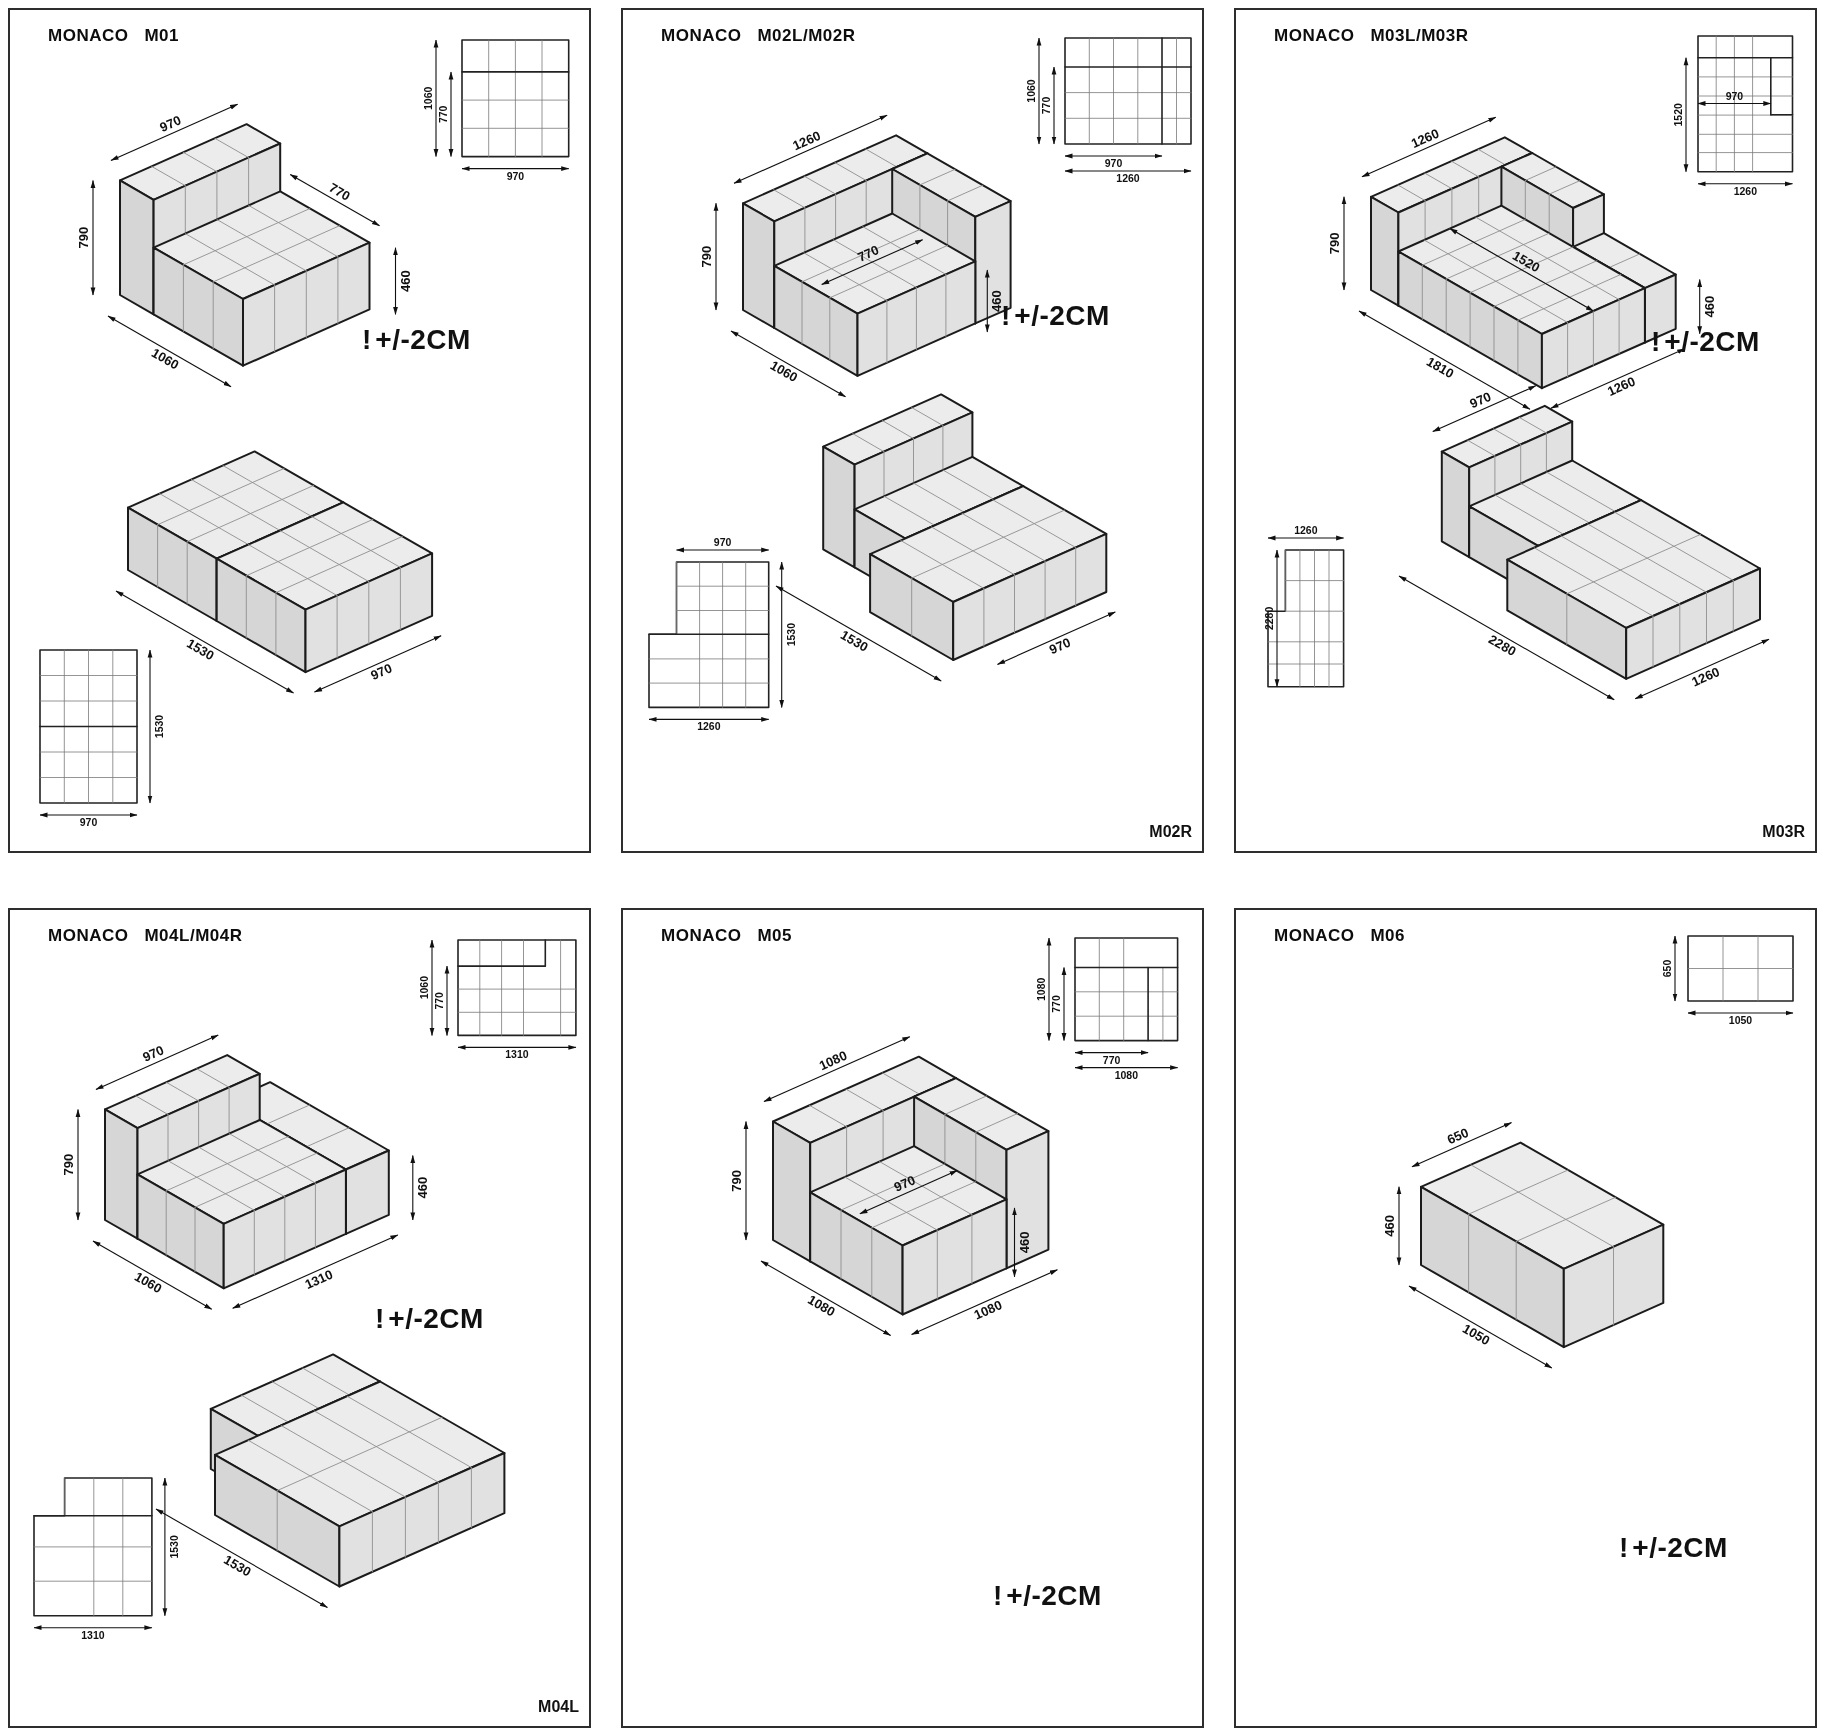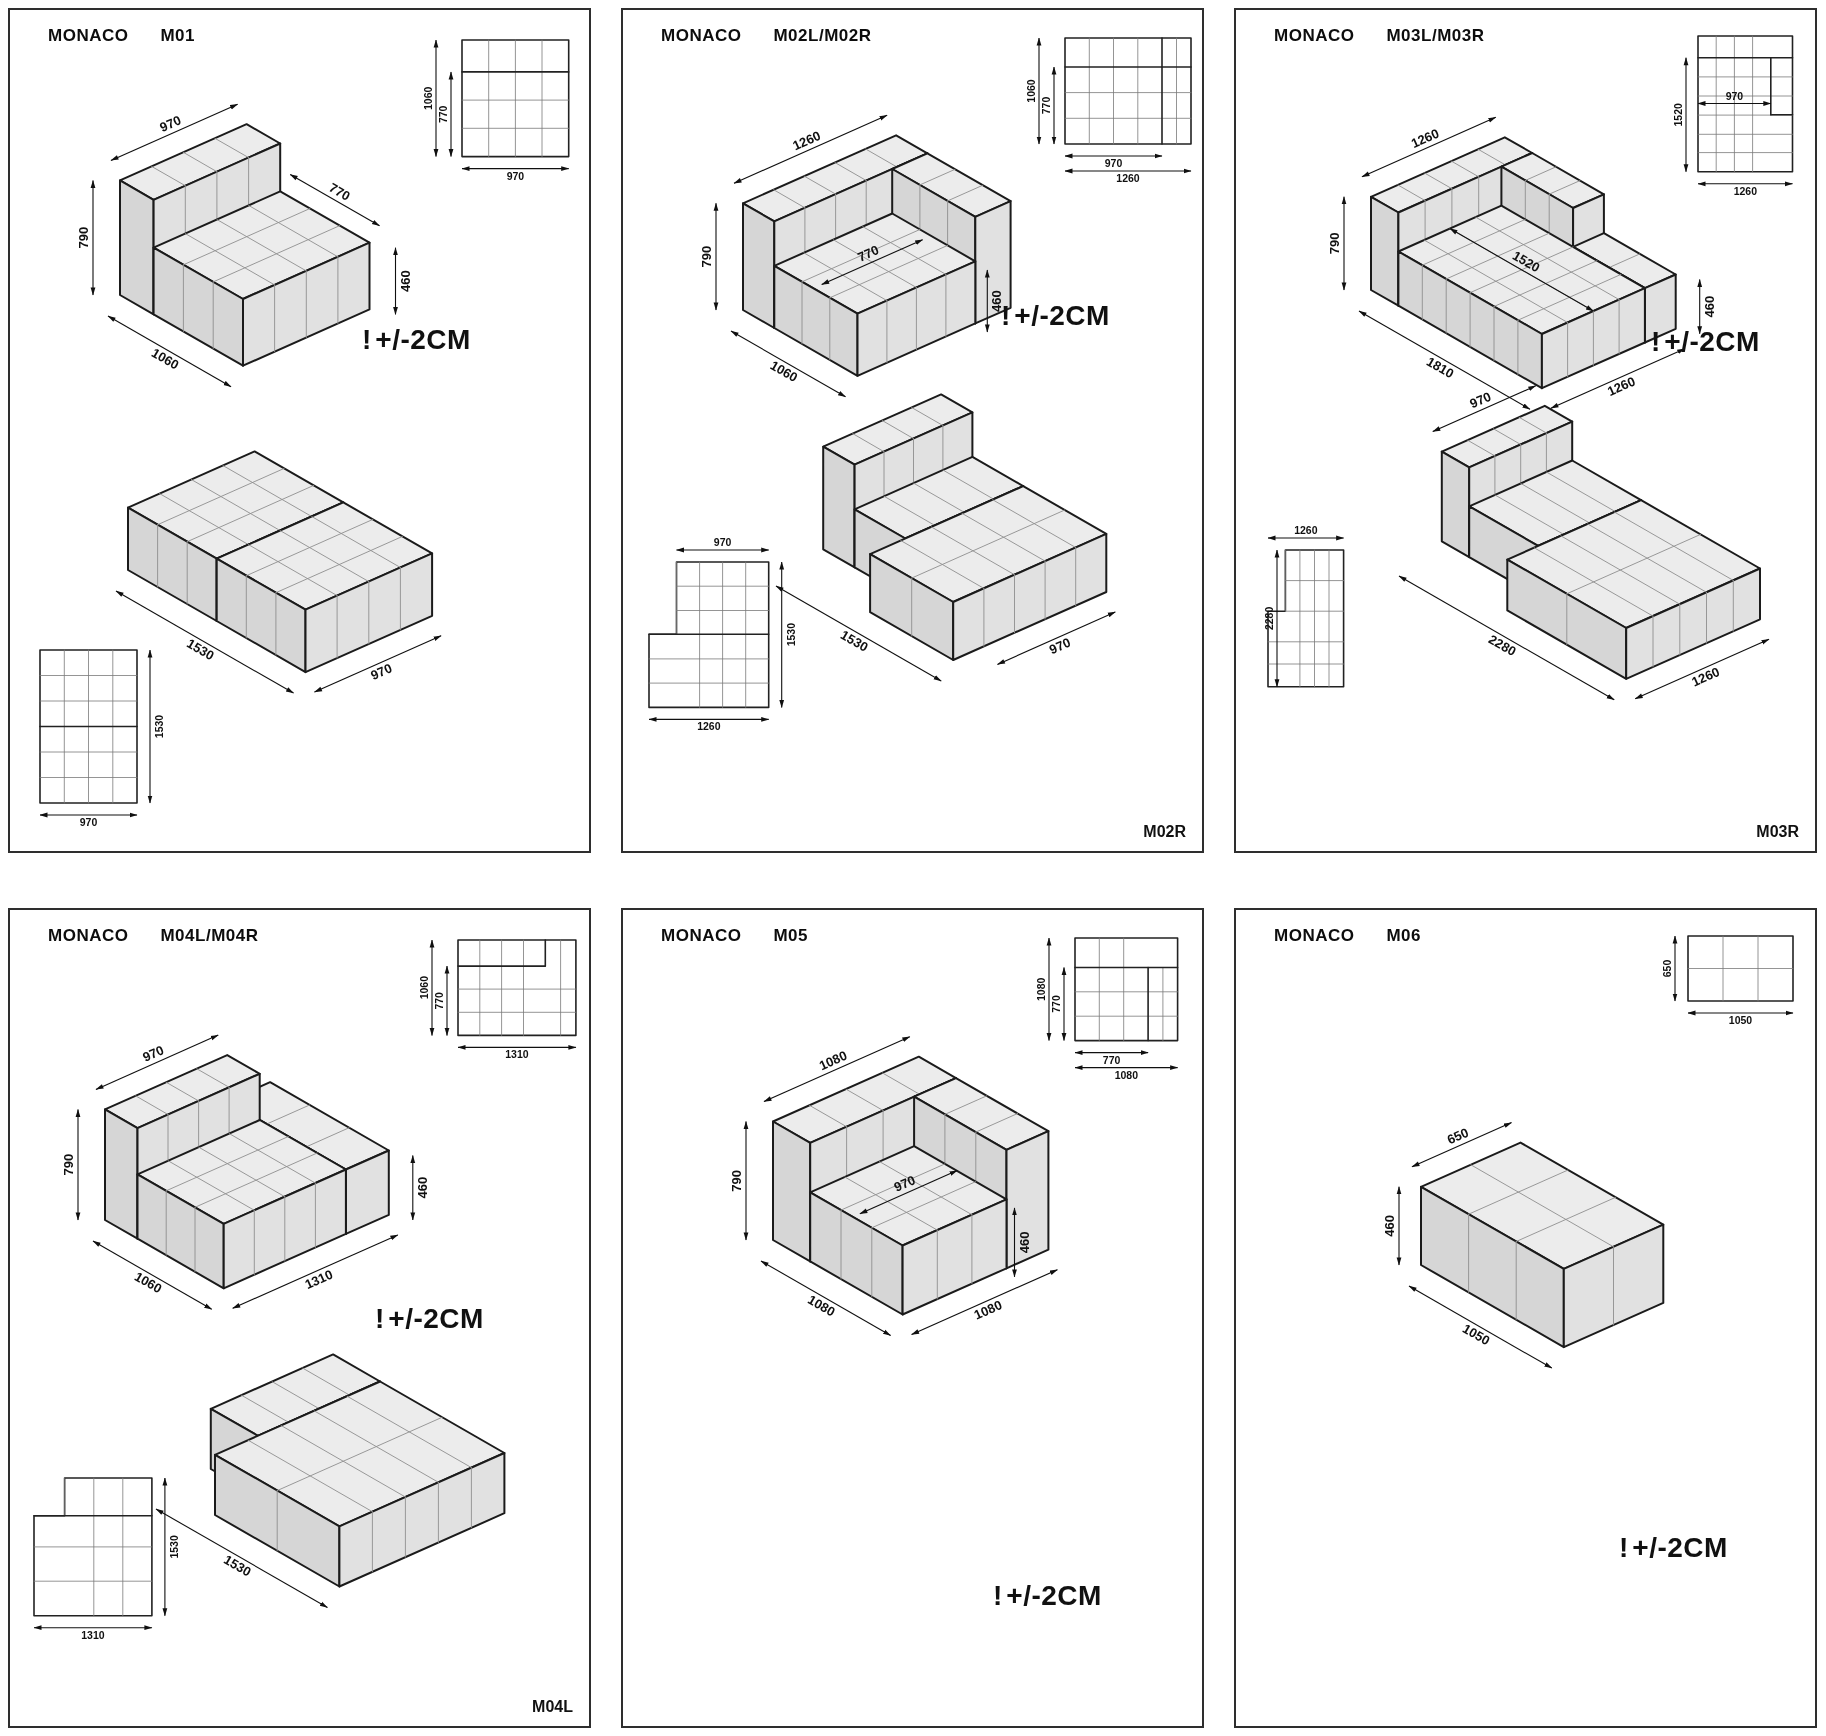--- a/index.html
+++ b/index.html
@@ -2,25 +2,25 @@
 <html><head>
 <meta charset="utf-8">
 <style>
   *{margin:0;padding:0;box-sizing:border-box;}
   html,body{background:#ffffff;}
   body{width:1826px;height:1736px;font-family:"Liberation Sans",sans-serif;color:#111;}
   .sheet{display:grid;grid-template-columns:repeat(3,583px);grid-template-rows:845px 820px;column-gap:30px;row-gap:55px;padding:8px;}
   .panel{position:relative;border:2px solid #2e2e2e;background:#fff;overflow:hidden;}
   .cv{position:absolute;left:0;top:0;width:100%;height:100%;display:block;}
   .title{position:absolute;left:38px;top:16px;font-weight:bold;font-size:17px;letter-spacing:.5px;color:#0d0d0d;white-space:nowrap;}
-  .model{margin-left:32px;}
+  .model{margin-left:16px;}
   .note{position:absolute;display:flex;align-items:center;line-height:1;}
   .excl{font-size:28px;font-weight:900;margin-right:4px;}
   .ntx{font-size:28px;font-weight:bold;letter-spacing:.5px;}
-  .corner{position:absolute;right:16px;bottom:10px;font-size:16px;font-weight:bold;}
+  .corner{position:absolute;right:10px;bottom:10px;font-size:16px;font-weight:bold;}
   .cv text{font-family:"Liberation Sans",sans-serif;}
 </style>
 </head>
 <body>
 
 <div class="sheet">
 
   <section class="panel">
     <svg class="cv" viewBox="0 0 579 841">
         <defs>

